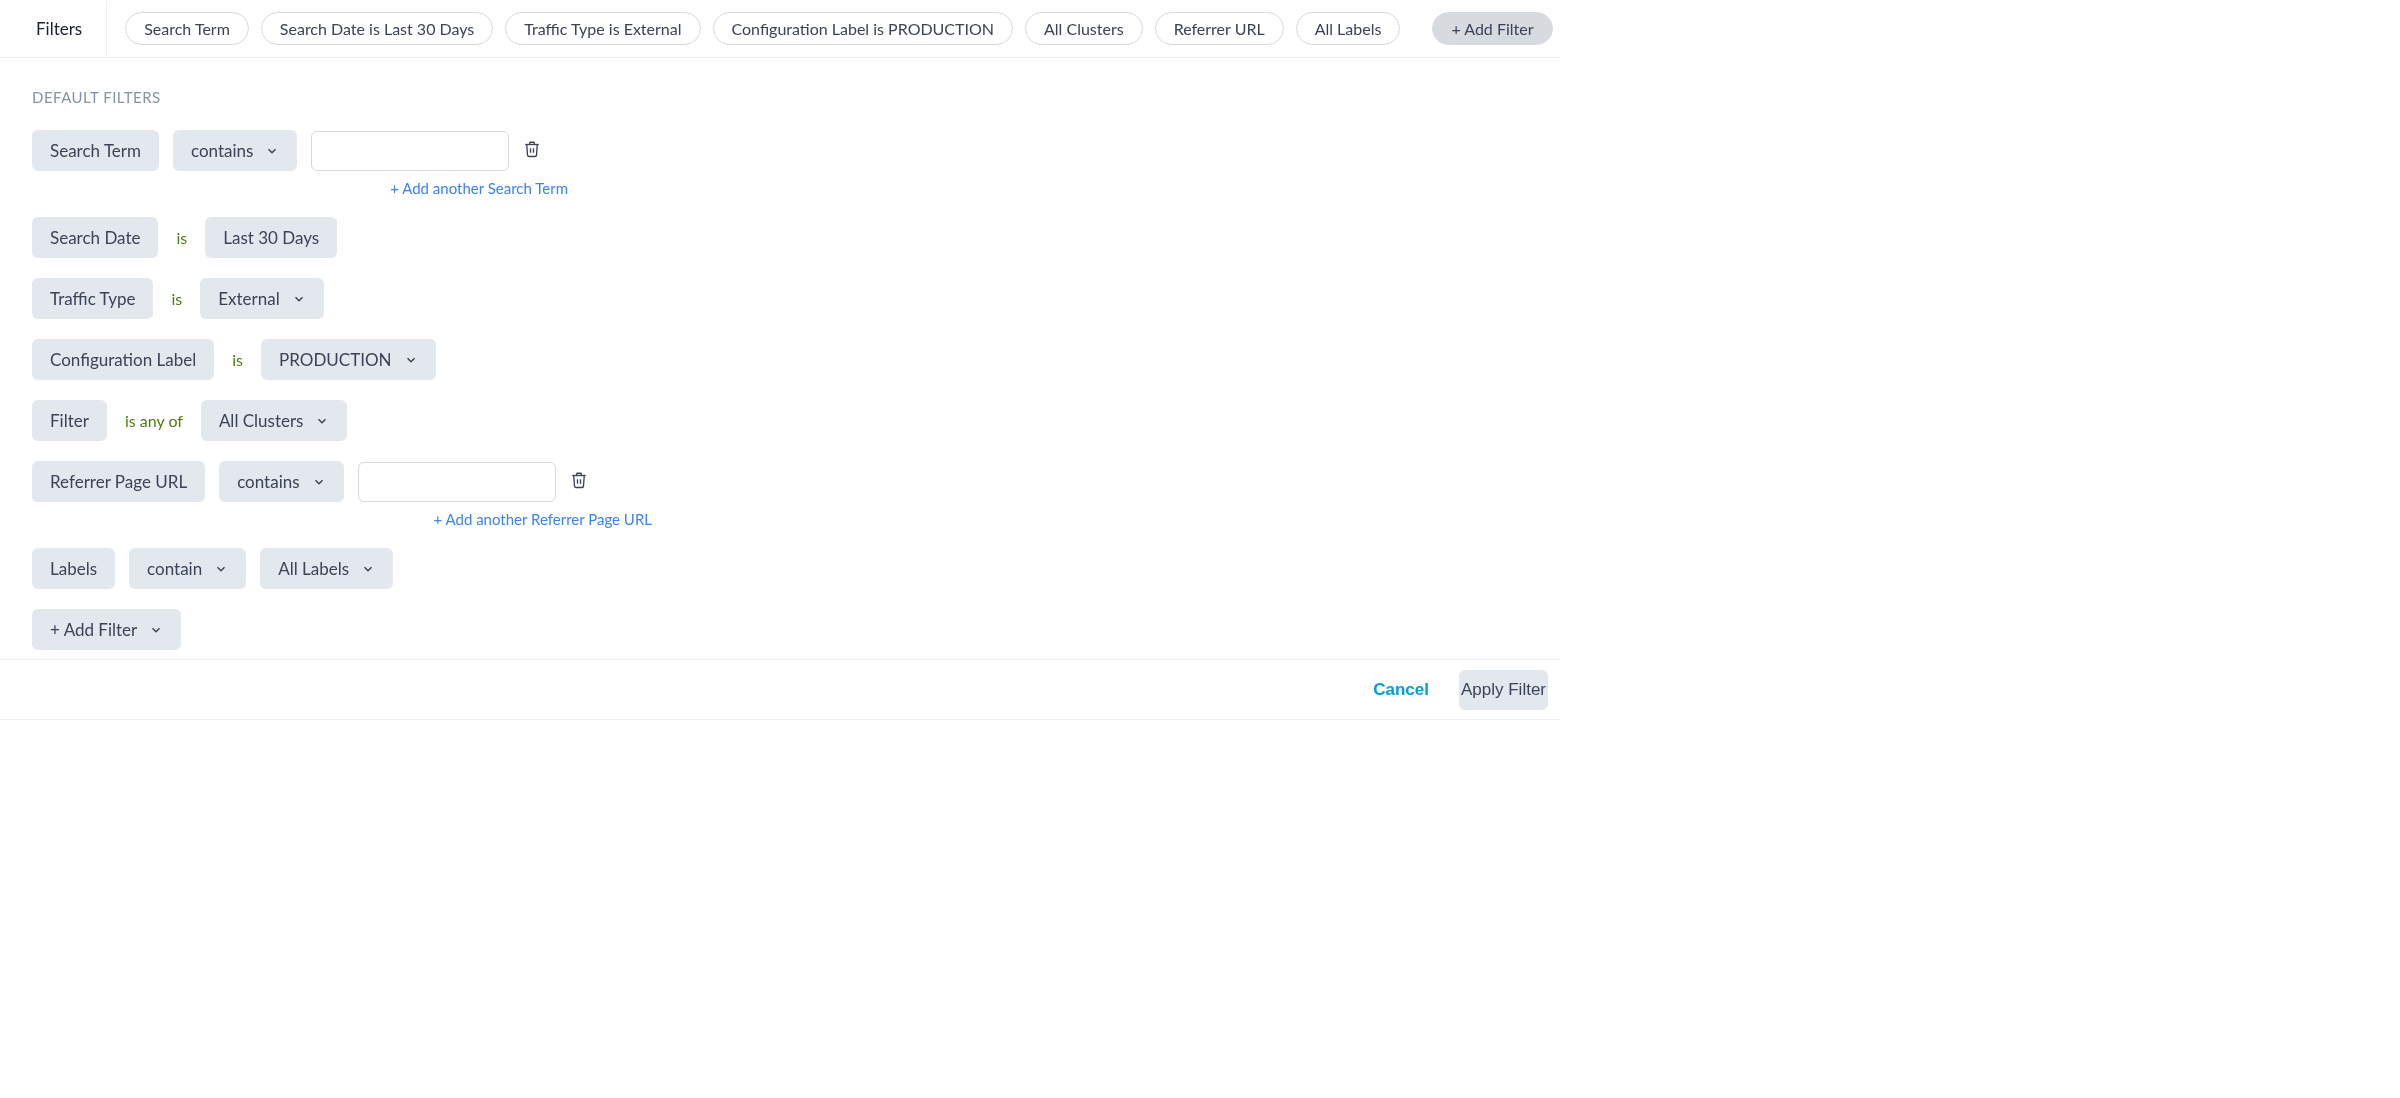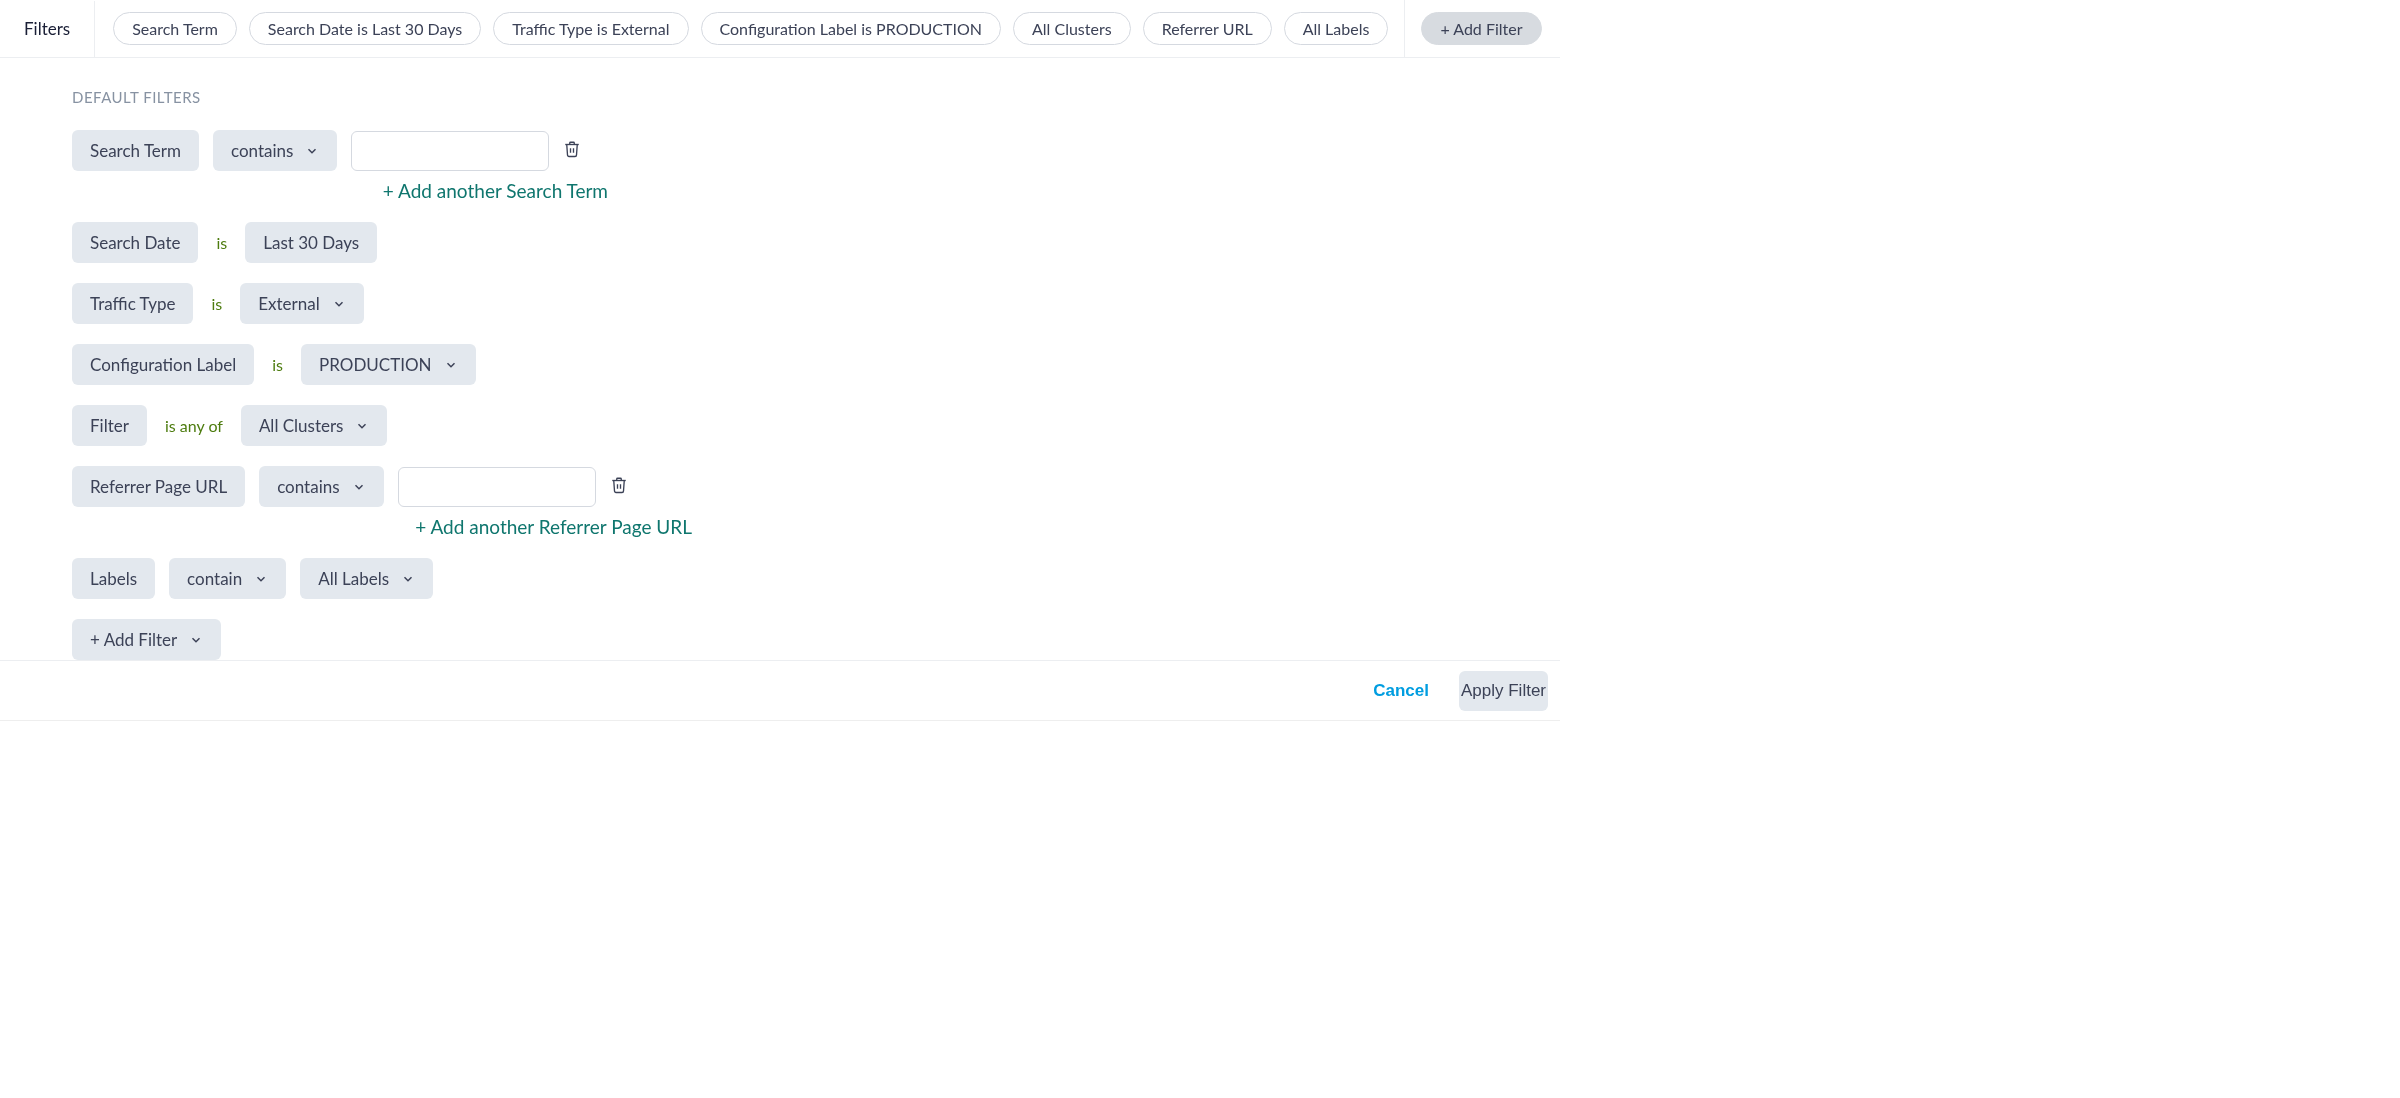--- a/index.html
+++ b/index.html
@@ -24,21 +24,21 @@
   
   .topbar {
     display: flex;
     align-items: center;
     border-bottom: 1px solid #eceef1;
     padding: 12px 18px 12px 0;
     gap: 12px;
     min-height: 56px;
   }
   .topbar-left {
-    padding: 0 24px 0 24px;
+    padding: 0 24px 0 36px;
     border-right: 1px solid #eceef1;
     height: 56px;
     display: flex;
     align-items: center;
     margin-top: -12px;
     margin-bottom: -12px;
     margin-right: 6px;
     justify-content: flex-end;
   }
   .filters-title {
@@ -62,21 +62,21 @@
   }
   .topbar-sep {
     width: 1px;
     background: #eceef1;
     align-self: stretch;
     margin: -12px 4px;
   }
 
   
   .body {
-    padding: 30px 0 40px 72px;
+    padding: 30px 0 40px 32px;
   }
   .section-title {
     font-size: 15px;
     letter-spacing: 0.5px;
     color: #8792a2;
     margin-bottom: 24px;
   }
   .row {
     display: flex;
     align-items: center;
@@ -109,22 +109,22 @@
     width: 198px;
     padding: 0 10px;
     font-size: 16px;
   }
   .trash {
     margin-left: 14px;
     cursor: pointer;
     color: #3c4257;
   }
   .add-link {
-    color: #0f766e;
-    font-size: 19px;
+    color: #3b82f6;
+    font-size: 15px;
     margin-top: 8px;
     cursor: pointer;
     display: block;
     text-align: right;
   }
   .add-link-wrap-a { width: 536px; }
   .add-link-wrap-b { width: 620px; }
 
   
   .footer {

